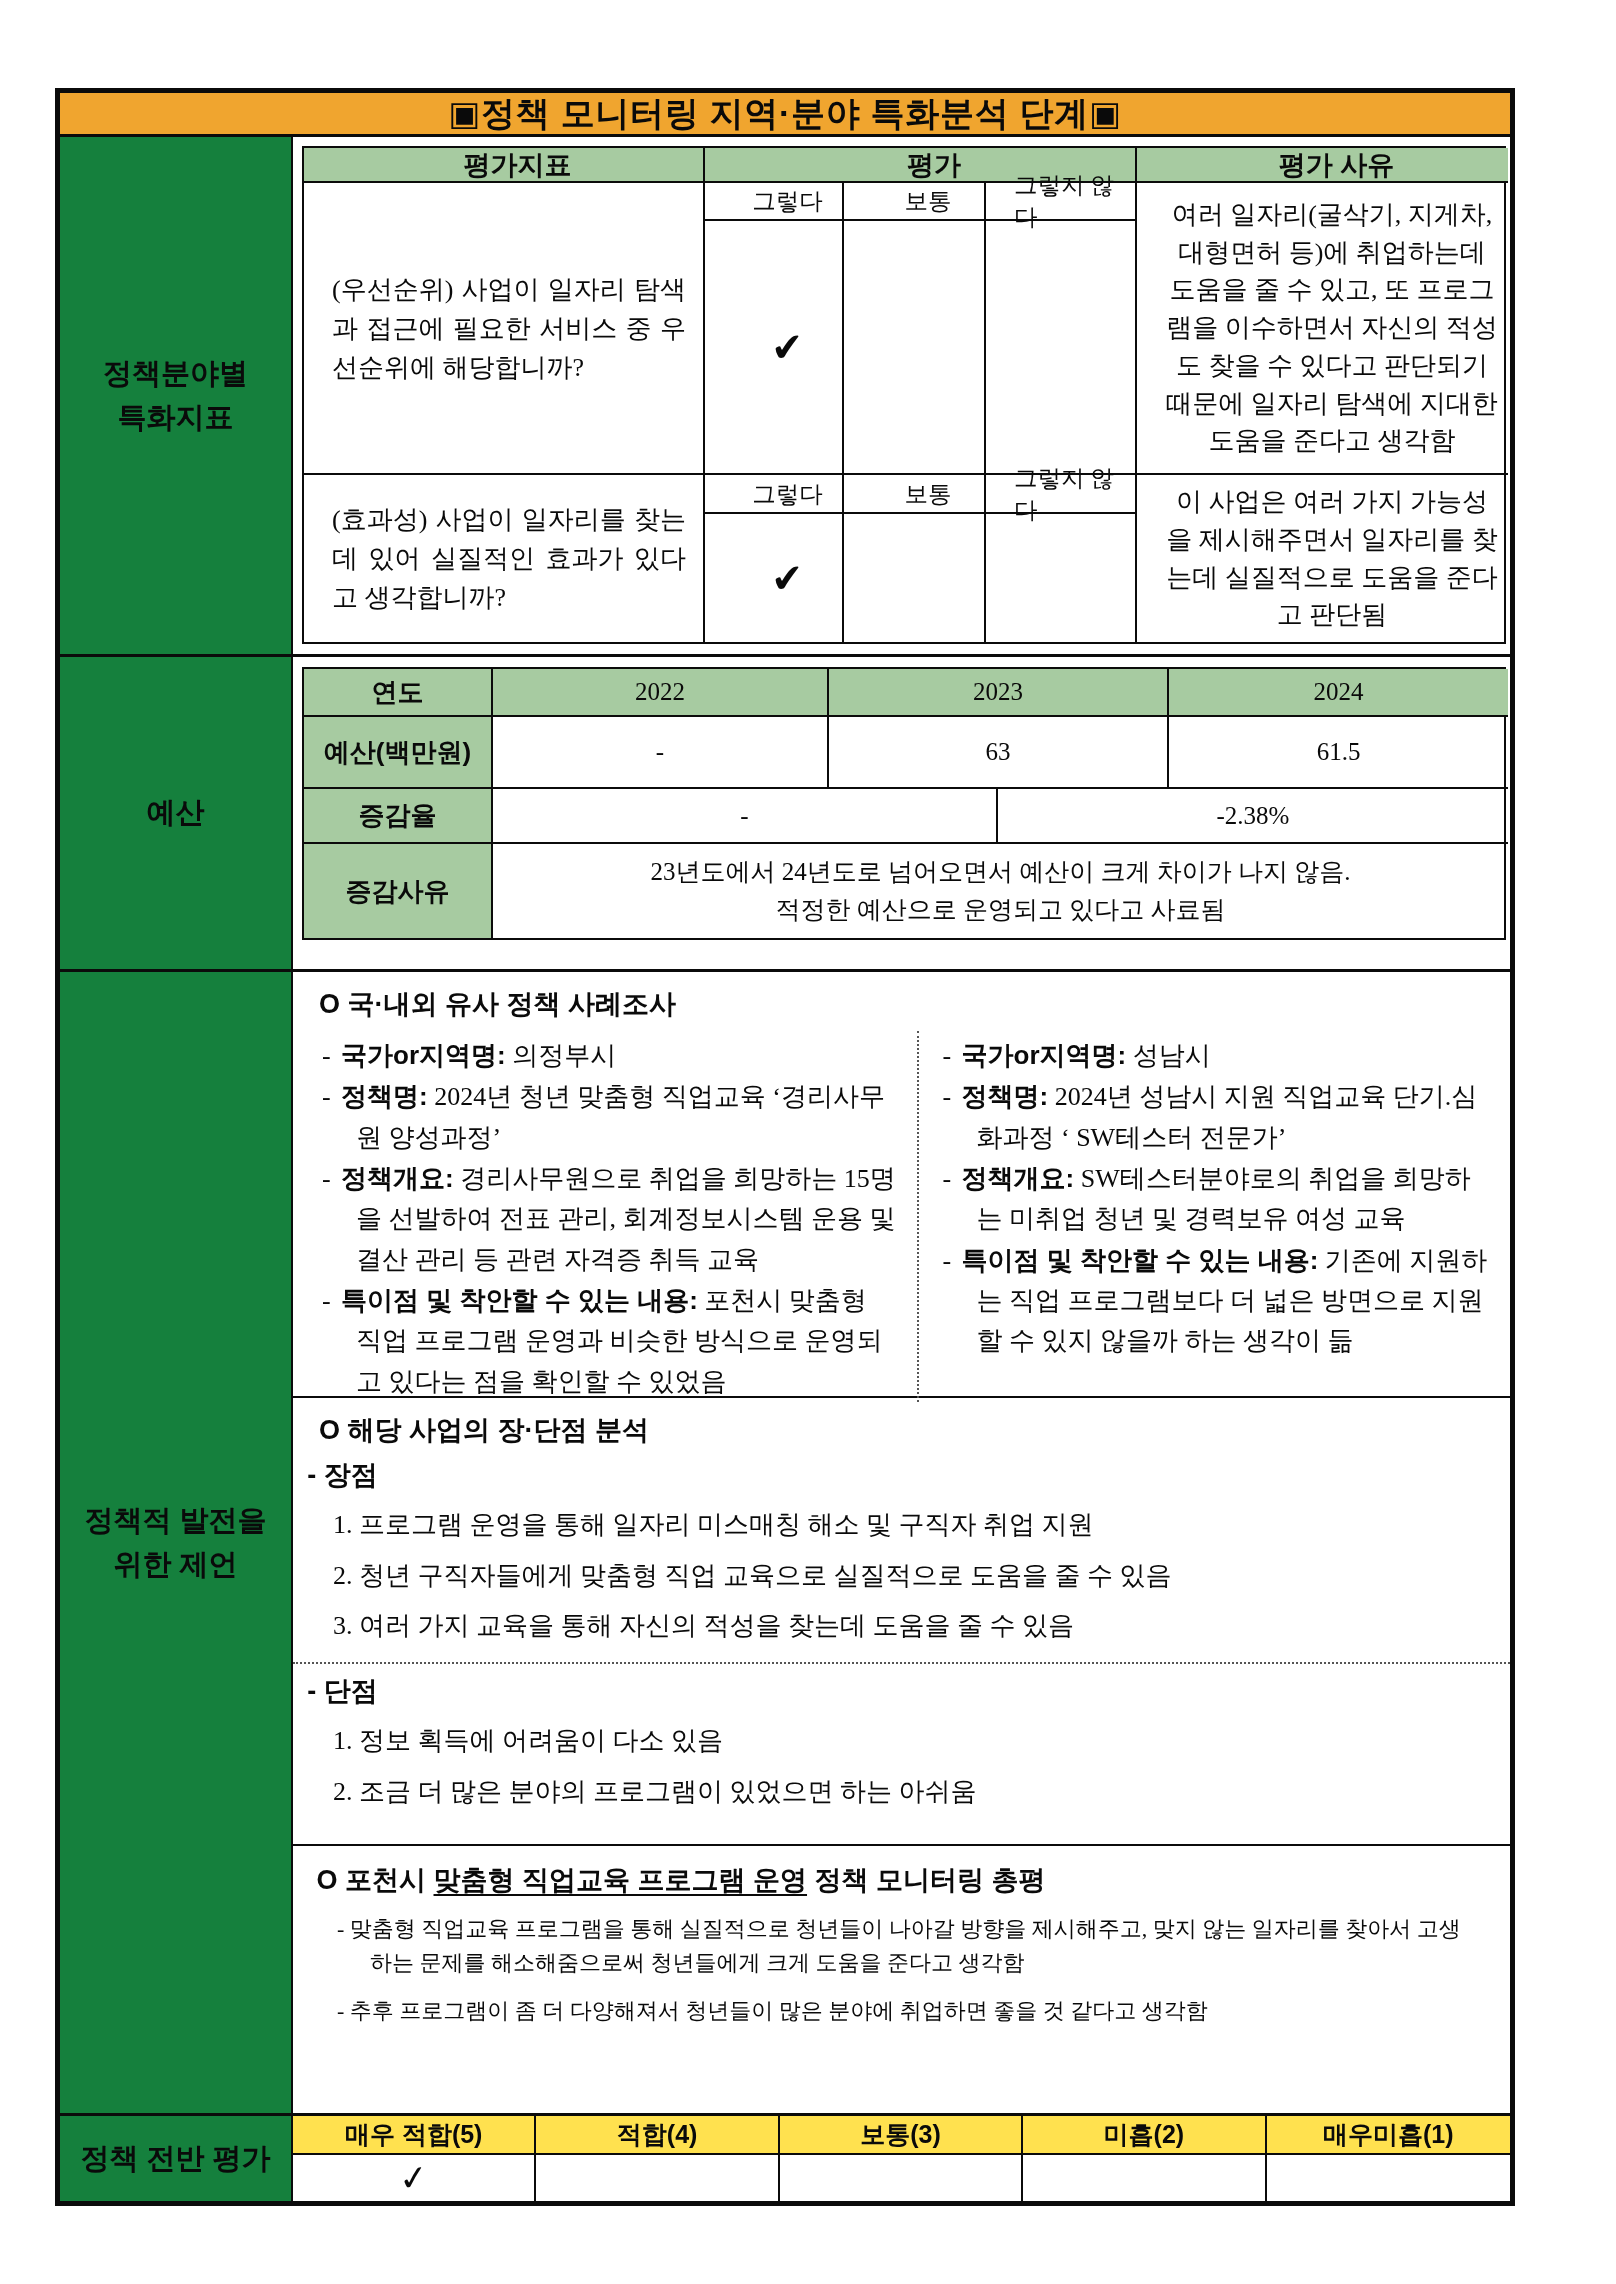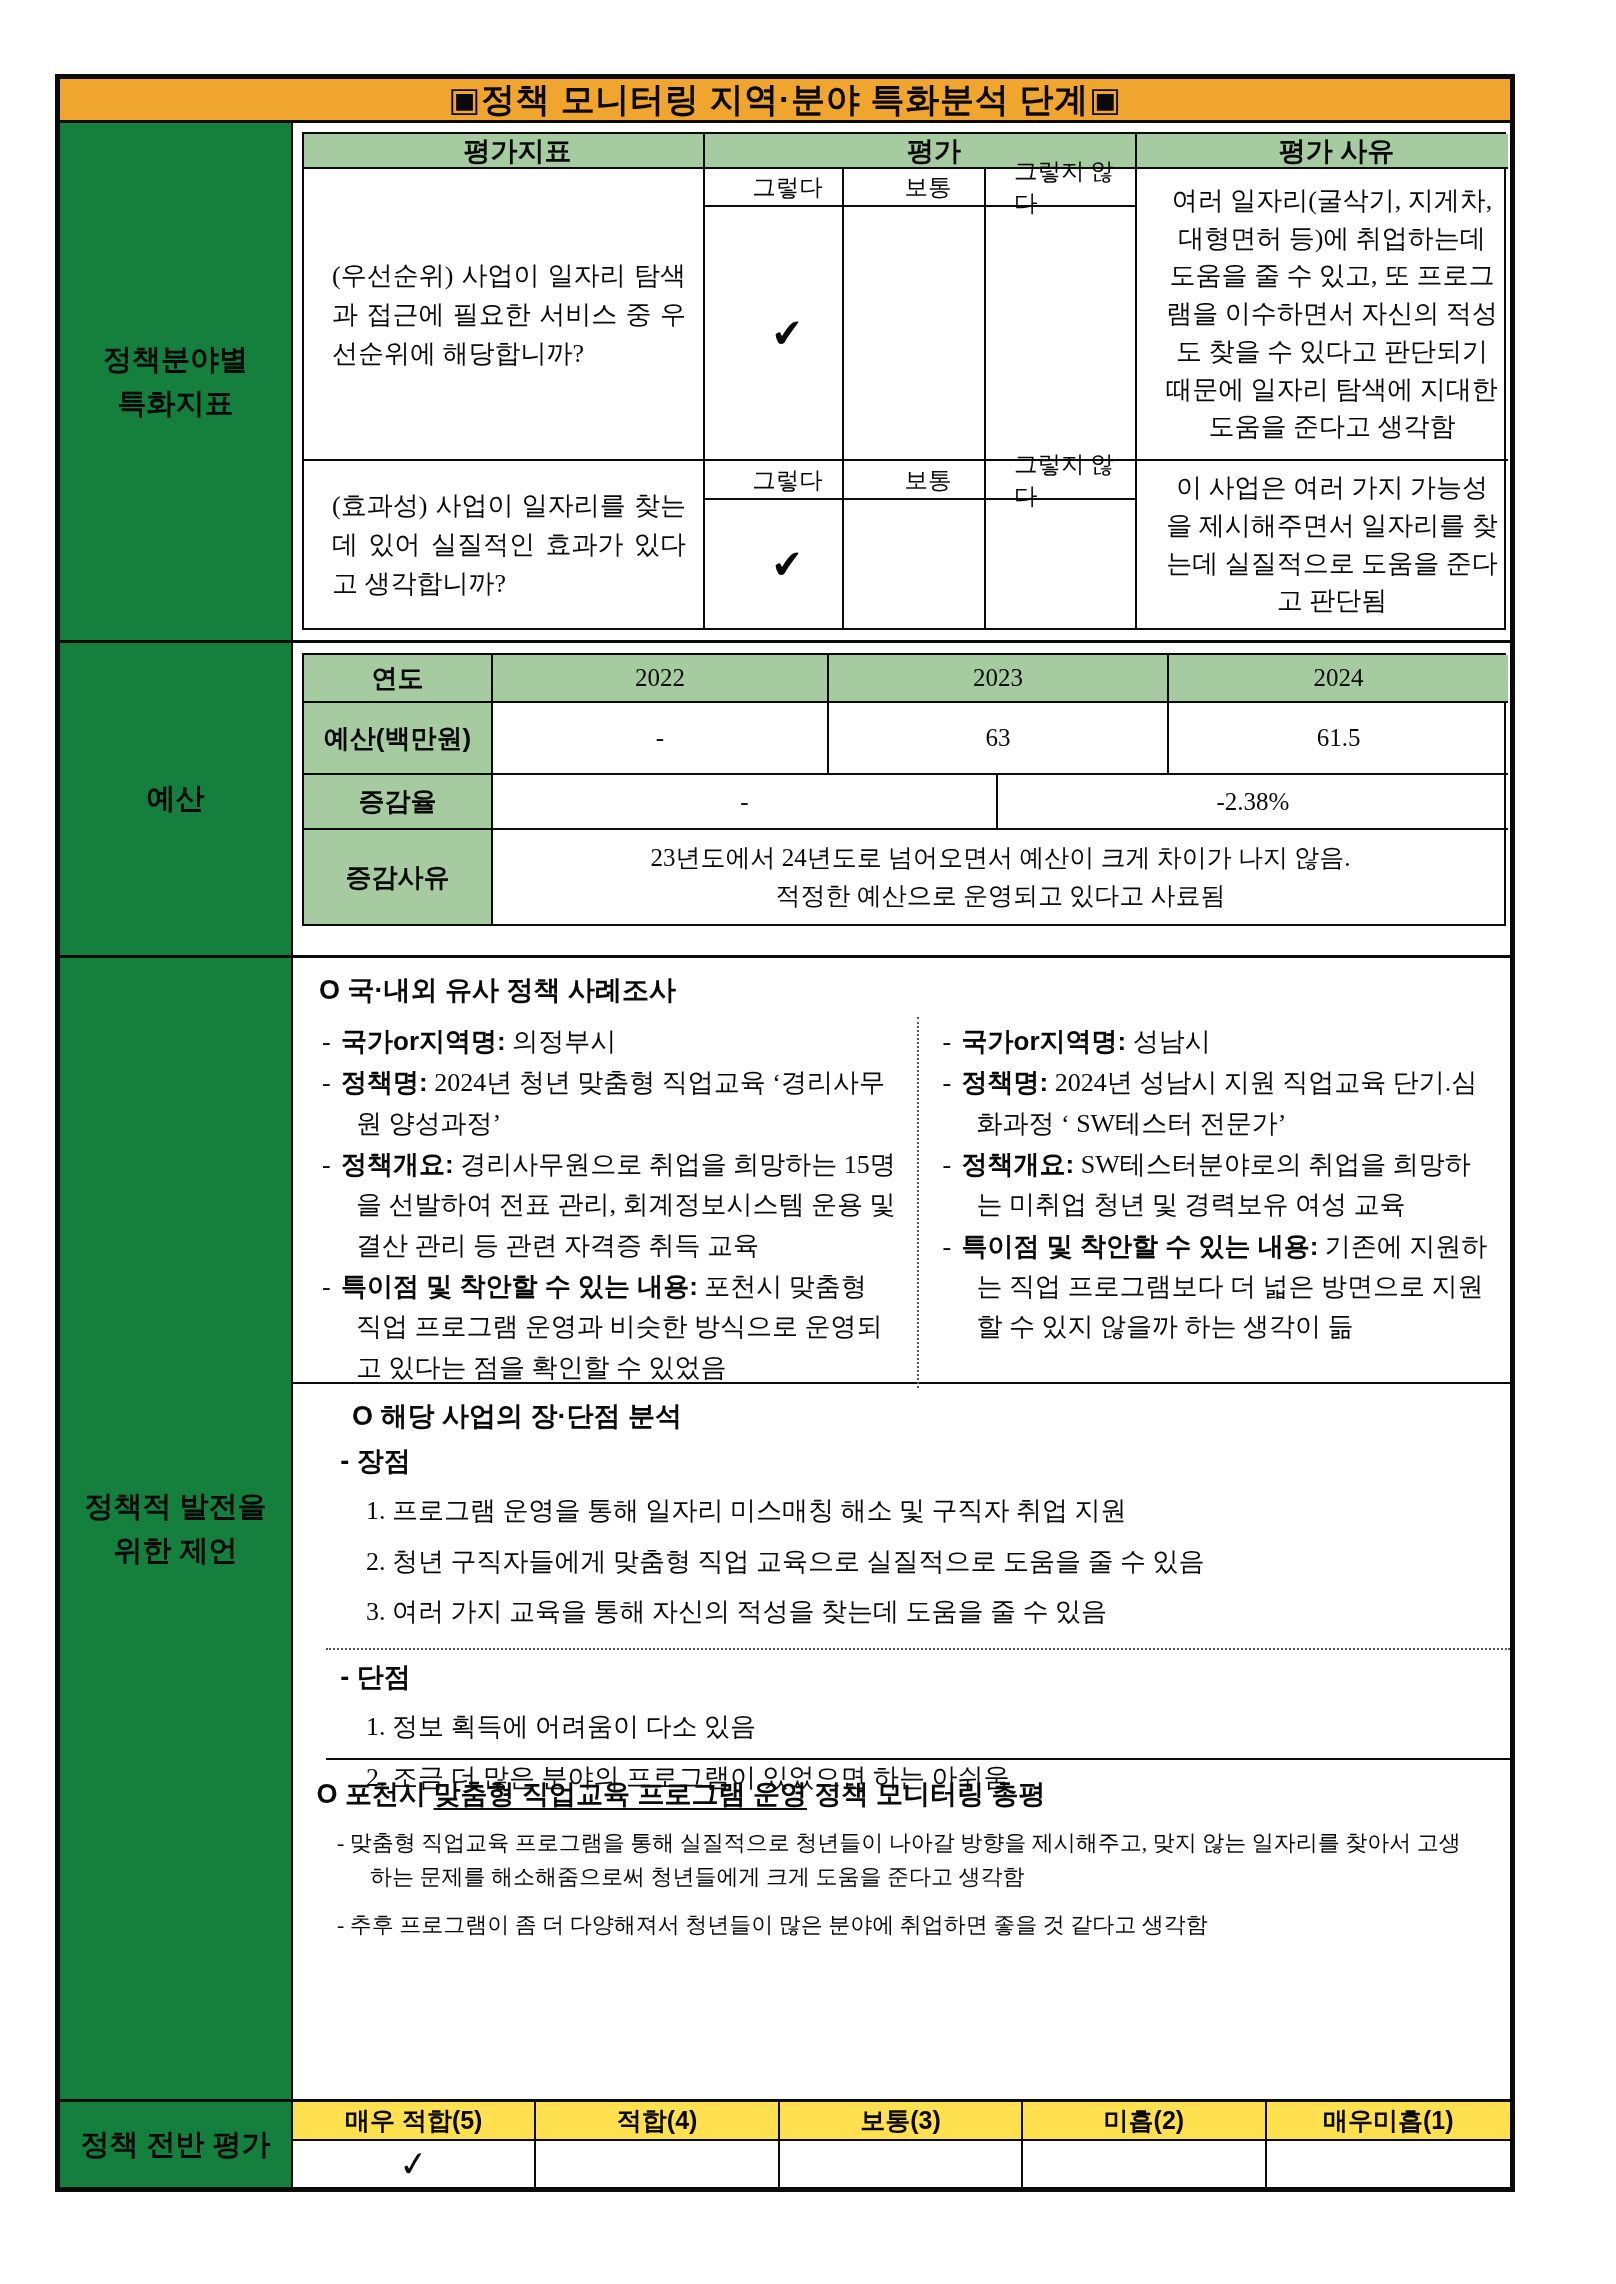--- a/index.html
+++ b/index.html
@@ -4,21 +4,21 @@
 <style>
   * { margin:0; padding:0; box-sizing:border-box; }
   html,body { background:#ffffff; }
   body {
     width:1616px; height:2284px; position:relative;
     font-family:"Liberation Serif","DejaVu Serif",serif;
     color:#0a0a0a;
   }
 
   .sheet {
-    position:absolute; left:55px; top:74px; width:1460px; height:2118px;
+    position:absolute; left:55px; top:88px; width:1460px; height:2118px;
     border:5.2px solid #0b0b0b; background:#ffffff;
     display:flex; flex-direction:column;
   }
 
   
   .title-bar {
     height:44px; border-bottom:3.9px solid #0b0b0b;
     display:flex; align-items:center; justify-content:center;
   }
   .title-bar .t {
@@ -85,21 +85,21 @@
   .btable > div.lastrow { border-bottom:none; }
   .btable .lab {
     font-family:"Liberation Sans","DejaVu Sans",sans-serif;
     font-weight:bold; font-size:26px;
   }
   .btable .multi { flex-direction:column; line-height:1.55; }
 
   
   .box { position:relative; }
   .case-box { height:426px; border-bottom:2.6px solid #0b0b0b; display:flex; flex-direction:column; }
-  .pc-box   { height:376px; border-bottom:2.6px solid #0b0b0b;margin-left:33px; }
+  .pc-box   { height:448px; border-bottom:2.6px solid #0b0b0b; }
   .review-box { flex:1; }
   .s3 .content { display:flex; flex-direction:column; }
 
   .box-title {
     font-family:"Liberation Sans","DejaVu Sans",sans-serif;
     font-weight:bold; font-size:27px; padding:14.3px 0 0 26px;
   }
   .case-cols { flex:1; display:flex; margin-top:9px; }
   .case-left  { width:624px; padding:3.9px 18px 0 29px; }
   .case-right { flex:1; border-left:2px dotted #555; padding:3.9px 19.5px 0 23.5px; }

